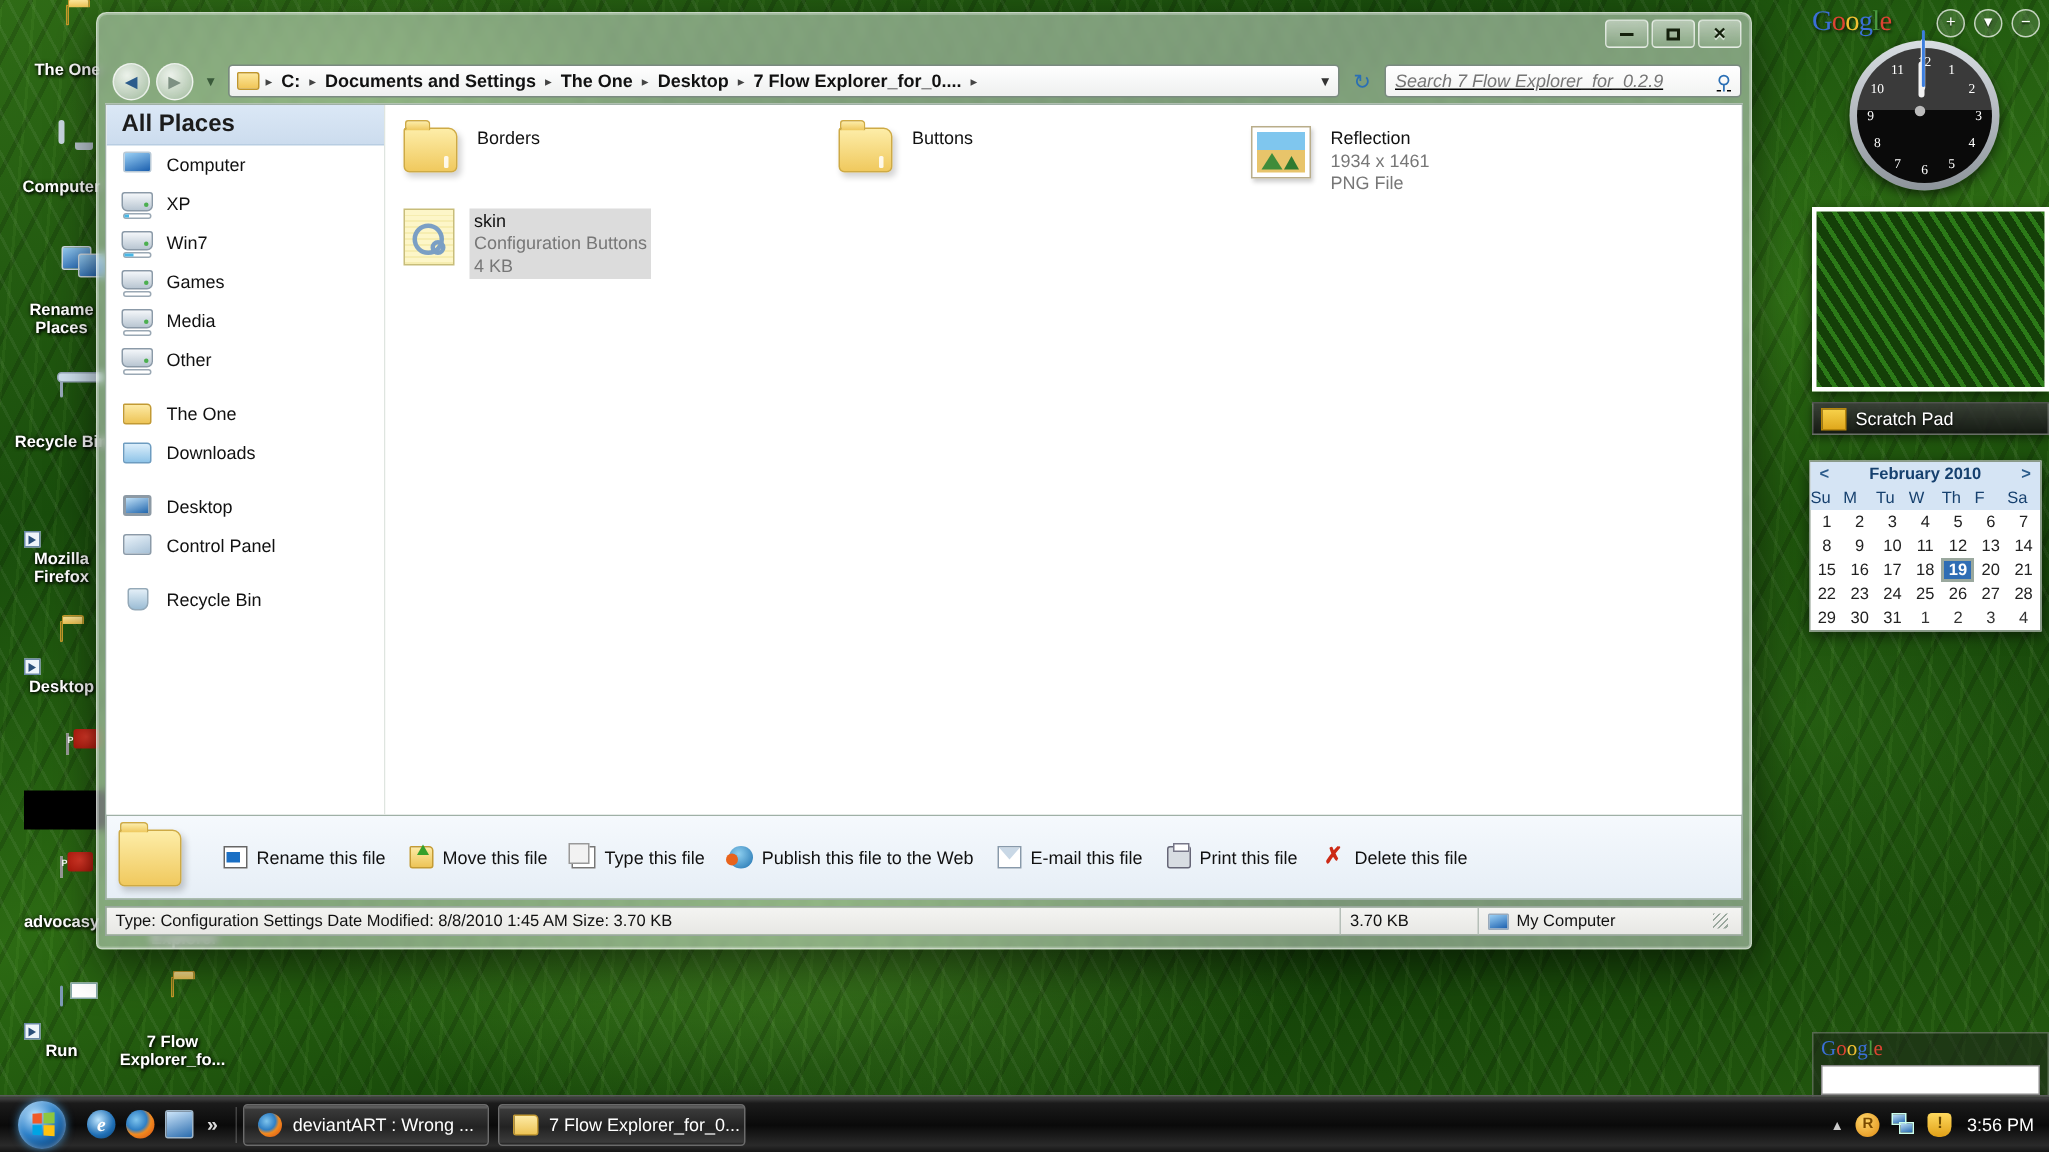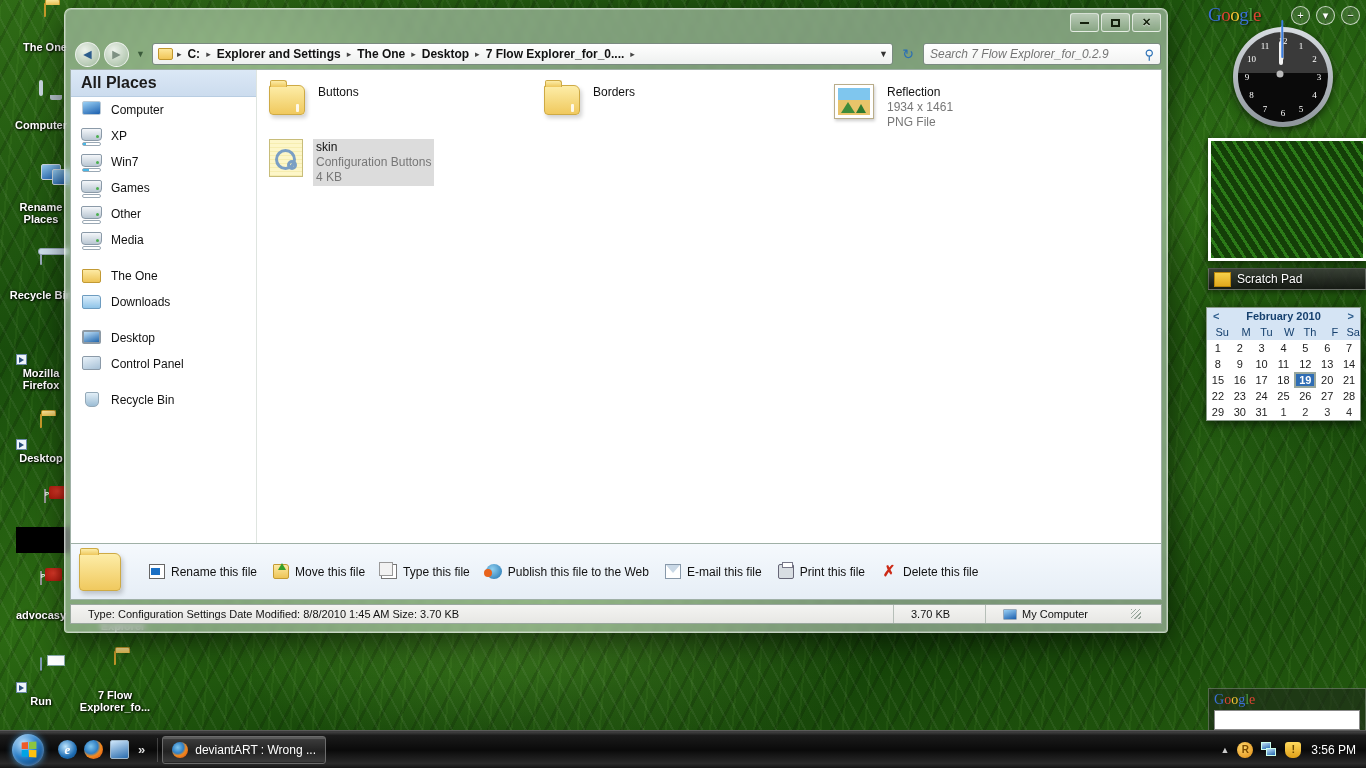--- a/index.html
+++ b/index.html
@@ -108,21 +108,21 @@
   }
   .crumb { font-size: 12px; color: #111; padding: 1px 5px; white-space: nowrap; cursor: pointer; font-weight: 600;}
   .crumb-sep { color: #444; font-size: 9px; padding: 0 1px; cursor: pointer; }
   .addr-icon{width:15px;height:12px;background:linear-gradient(180deg,#fde79a,#f0c557);border:1px solid #c0962c;border-radius:1px 2px 2px 2px;margin:0 3px 0 1px;flex:none;}
   .addr-caret{ margin-left:auto; color:#333; font-size:9px; padding-left:6px;cursor:pointer; }
   .refresh { width: 22px; height: 22px; display: flex; align-items: center; justify-content: center;
     color: #2a6fb5; font-size: 14px; cursor: pointer; flex: none; }
   #searchbox {
     width: 238px; height: 22px; background: linear-gradient(180deg,#fff,#f2f3f2);
     border: 1px solid #7a8a80; border-radius: 3px; display: flex; align-items: center;
-    padding: 0 6px; flex: none;
+    padding: 0 6px; flex: none; text-decoration: underline;
   }
   #searchbox input {
     border: none; outline: none; flex: 1; font-size: 12px; font-style: italic;
     color: #5a5a5a; background: transparent; font-family: "Liberation Sans", sans-serif; min-width:0;
   }
   .search-gl { color: #2a6fb5; font-size: 13px; }
 
   
   #winbody { display: flex; height: 475px; margin: 0 5px; background: #fff; border: 1px solid #9fb0a6; }
   #sidebar { width: 186px; background: #fff; border-right: 1px solid #dfe5e0; padding-bottom: 6px; overflow: hidden; }
@@ -189,21 +189,21 @@
   .tpi-web::after{content:"";position:absolute;left:-2px;top:5px;width:8px;height:8px;background:#e8631c;border-radius:50%;}
   .tpi-mail{background:#fff;border:1px solid #8899aa;}
   .tpi-mail::after{content:"";position:absolute;left:0;top:0;width:0;height:0;border-left:7px solid transparent;border-right:7px solid transparent;border-top:8px solid #c9d8e6;}
   .tpi-print{background:#d8dde2;border:1px solid #667;border-radius:2px;}
   .tpi-print::before{content:"";position:absolute;left:3px;top:-3px;width:9px;height:4px;background:#fff;border:1px solid #778;}
   .tpi-delete{color:#cc2a16;font-size:15px;font-weight:bold;line-height:14px;text-align:center;}
 
   
   #statusbar { height: 20px; margin: 4px 5px 0; display: flex; align-items: center;
     background: linear-gradient(180deg,#f4f4f2,#e7e7e4); border: 1px solid #9aa89e; font-size: 11px; color: #111; }
-  .sb-cell { padding: 0 17px; height: 100%; display: flex; align-items: center; }
+  .sb-cell { padding: 0 6px; height: 100%; display: flex; align-items: center; }
   .sb-main { flex: 1; }
   .sb-size { width: 92px; border-left: 1px solid #b6bfb8; }
   .sb-loc { width: 176px; border-left: 1px solid #b6bfb8; gap: 5px; }
   .sb-mon { width: 14px; height: 11px; background: linear-gradient(160deg,#9ad0f5,#1b5fae); border: 1px solid #9ab; border-radius: 1px; flex:none;}
   .grip { margin-left: auto; width: 10px; height: 10px; margin-right: 3px;
     background: repeating-linear-gradient(135deg,#9aa89e 0 1px,transparent 1px 3px); }
 
   
   #gadgets { position: absolute; right: 0; top: 0; width: 166px; height: 768px; }
   .gad-btns { position: absolute; right: 6px; top: 6px; display: flex; gap: 6px; }
@@ -237,21 +237,21 @@
     box-shadow: 0 2px 6px rgba(0,0,0,.5); }
   .sp-ico { width: 17px; height: 15px; background: linear-gradient(180deg,#f7d14a,#e0a81d); border: 1px solid #b8860b; flex: none; }
   .sp-label { color: #fff; font-size: 12px; text-shadow: 0 1px 2px #000; }
 
   #calendar { position: absolute; left: 6px; top: 307px; width: 155px; background: #fff;
     border: 1px solid #8a9a8a; box-shadow: 0 3px 9px rgba(0,0,0,.55); font-size: 11px; }
   #cal-head { display: flex; align-items: center; justify-content: space-between;
     background: #d5e4f4; padding: 2px 6px; color: #16406e; font-weight: bold; }
   #cal-head .arw { cursor: pointer; font-size: 11px; color: #2c5c8c; }
   #cal-dow { display: grid; grid-template-columns: repeat(7,1fr); background: #d5e4f4; color: #16406e; }
-  #cal-dow div { text-align: right; padding: 2px 0; font-size: 11px; }
+  #cal-dow div { text-align: left; padding: 2px 0; font-size: 11px; }
   #cal-grid { display: grid; grid-template-columns: repeat(7,1fr); }
   #cal-grid div { text-align: center; padding: 2px 0; color: #222; cursor: pointer; }
   #cal-grid div.today { background: #2f6db4; color: #fff; box-shadow: 0 0 0 2px #9aa89e inset; font-weight: bold; }
   #cal-grid div.other { color: #333; }
 
   #gsearch { position: absolute; left: 8px; top: 688px; width: 158px; height: 44px;
     background: rgba(30,35,28,.55); border: 1px solid rgba(255,255,255,.25); padding: 3px 5px; }
   #gsearch .glogo { font-size: 14px; font-family: "Liberation Serif", serif; }
   #gsearch input { width: 100%; height: 20px; margin-top: 2px; border: 1px solid #888; background: #fff;
     font-size: 11px; padding: 0 3px; outline: none; font-family: "Liberation Sans", sans-serif; }
@@ -364,21 +364,21 @@
   <div id="navbar">
     <div class="navbtn">◄</div>
     <div class="navbtn disabled">►</div>
     <div class="nav-drop">▼</div>
 
     <div id="addressbar">
       <span class="addr-icon"></span>
       <span class="crumb-sep">▸</span>
       <span class="crumb">C:</span>
       <span class="crumb-sep">▸</span>
-      <span class="crumb">Explorer and Settings</span>
+      <span class="crumb">Documents and Settings</span>
       <span class="crumb-sep">▸</span>
       <span class="crumb">The One</span>
       <span class="crumb-sep">▸</span>
       <span class="crumb">Desktop</span>
       <span class="crumb-sep">▸</span>
       <span class="crumb">7 Flow Explorer_for_0....</span>
       <span class="crumb-sep">▸</span>
       <span class="addr-caret">▼</span>
     </div>
 
@@ -424,28 +424,28 @@
             <span class="drv"></span>
             <span class="drvbar"></span>
           </span>
         <span>Games</span>
       </div>
       <div class="side-item">
         <span class="si-ico">
             <span class="drv"></span>
             <span class="drvbar"></span>
           </span>
-        <span>Other</span>
+        <span>Media</span>
       </div>
       <div class="side-item">
         <span class="si-ico">
             <span class="drv"></span>
             <span class="drvbar"></span>
           </span>
-        <span>Media</span>
+        <span>Other</span>
       </div>
 
       <div class="side-gap"></div>
 
       <div class="side-item">
         <span class="si-ico">
             <span class="mini-folder"></span>
           </span>
         <span>The One</span>
       </div>
@@ -476,30 +476,30 @@
       <div class="side-item">
         <span class="si-ico">
             <span class="mini-bin"></span>
           </span>
         <span>Recycle Bin</span>
       </div>
     </div>
 
     <div id="filelist">
       <div class="fl-row">
+        <div class="fl-item" style="width:290px">
+          <span class="big-folder"></span>
+          <span class="fl-text">
+            <span class="fl-name">Borders</span>
+          </span>
+        </div>
         <div class="fl-item" style="width:275px">
           <span class="big-folder"></span>
           <span class="fl-text">
             <span class="fl-name">Buttons</span>
-          </span>
-        </div>
-        <div class="fl-item" style="width:290px">
-          <span class="big-folder"></span>
-          <span class="fl-text">
-            <span class="fl-name">Borders</span>
           </span>
         </div>
         <div class="fl-item" style="width:260px">
           <span class="img-file">
               <div></div>
             </span>
           <span class="fl-text">
             <span class="fl-name">Reflection</span><br>
             <span class="fl-sub">1934 x 1461</span><br>
             <span class="fl-sub">PNG File</span>
@@ -680,20 +680,24 @@
     <span class="ql ql-ie">e</span>
     <span class="ql ql-ff"></span>
     <span class="ql ql-sd"></span>
     <span class="ql-more">»</span>
   </div>
   <div class="tb-sep"></div>
   <div class="taskbtn">
     <span class="t-ff"></span>
     <span>deviantART : Wrong ...</span>
   </div>
+  <div class="taskbtn">
+    <span class="t-fold"></span>
+    <span>7 Flow Explorer_for_0...</span>
+  </div>
   <div id="tray">
     <span class="tray-caret">▲</span>
     <span class="tr-ico tr-amber">R</span>
     <span class="tr-ico tr-net">
         <i></i>
         <i></i>
       </span>
     <span class="tr-ico tr-shield">!</span>
     <span id="clock-tb">3:56 PM</span>
   </div>

